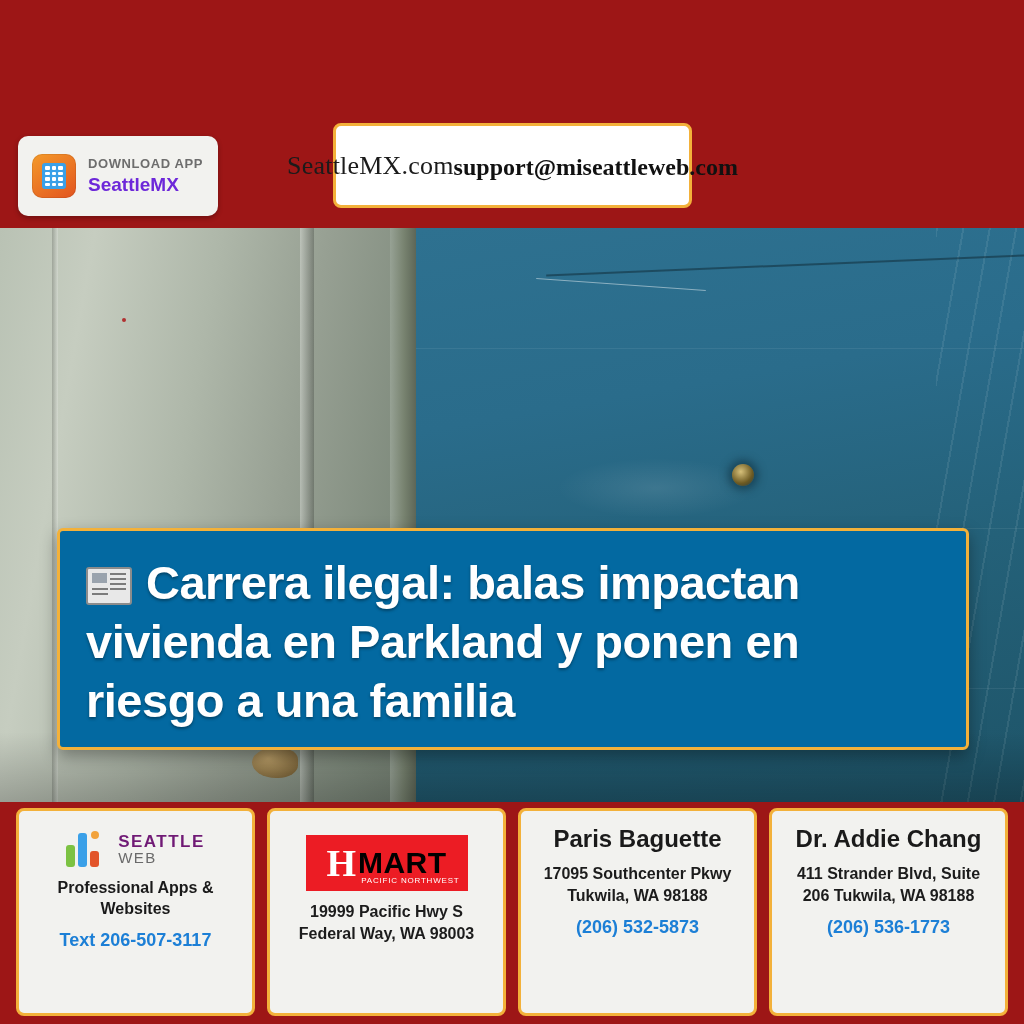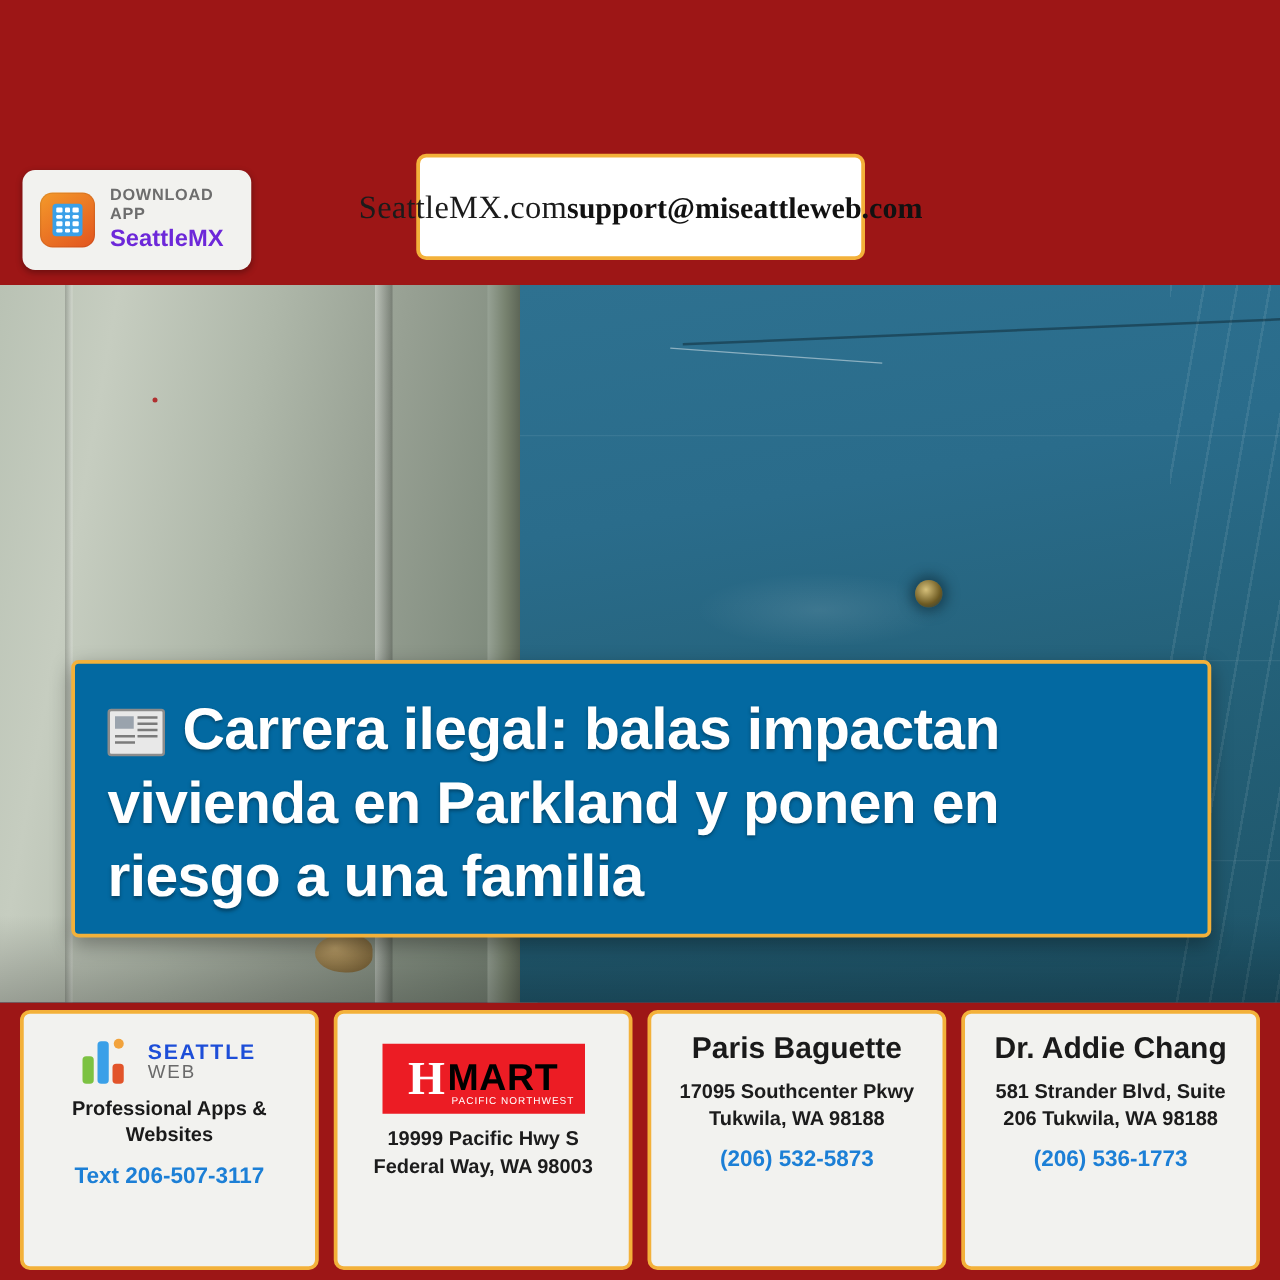--- a/index.html
+++ b/index.html
@@ -16,21 +16,21 @@
   }
 
   
   .topbar {
     position: absolute; left: 0; top: 0; width: 1024px; height: 228px;
     background: #9d1616;
   }
 
   .download-app {
     position: absolute; left: 18px; top: 136px;
-    width: 183px; height: 80px;
+    width: 200px; height: 80px;
     background: #f2f2ef;
     border-radius: 10px;
     display: flex; align-items: center;
     padding: 0 14px;
     box-shadow: 0 2px 5px rgba(0,0,0,.3);
   }
   .app-icon {
     width: 44px; height: 44px; border-radius: 10px;
     background: linear-gradient(145deg,#f49a2a,#e2541f);
     display: flex; align-items: center; justify-content: center;
@@ -239,21 +239,21 @@
     position:absolute; bottom:0; width:9px; border-radius:3px;
   }
   .sw-mark .b1 { left:0;  height:22px; background:#7cc242; }
   .sw-mark .b2 { left:12px; height:34px; background:#3aa0e8; }
   .sw-mark .b3 { left:24px; height:16px; background:#e2542a; }
   .sw-mark .dot {
     position:absolute; left:25px; top:0; width:8px; height:8px;
     background:#f2a33c; border-radius:50%;
   }
   .sw-txt { text-align:left; line-height:1.0; }
-  .sw-txt .a { font-size:17px; font-weight:bold; letter-spacing:1.5px; color:#1d4ed8; }
+  .sw-txt .a { font-size:17px; font-weight:bold; letter-spacing:1.5px; color:#701a75; }
   .sw-txt .b { font-size:15px; letter-spacing:1.5px; color:#6a6a6a; }
 
   
   .hmart {
     margin-top: 10px;
     width: 162px; height: 56px;
     background: #ec1c24;
     display:flex; align-items:center; justify-content:center;
     position: relative;
   }
@@ -364,19 +364,19 @@
     </div>
 
     <div class="card">
       <div class="title">Paris Baguette</div>
       <div class="addr">17095 Southcenter Pkwy Tukwila, WA 98188</div>
       <div class="phone">(206) 532-5873</div>
     </div>
 
     <div class="card">
       <div class="title">Dr. Addie Chang</div>
-      <div class="addr">581 Strander Blvd, Suite 206 Tukwila, WA 98188</div>
+      <div class="addr">411 Strander Blvd, Suite 206 Tukwila, WA 98188</div>
       <div class="phone">(206) 536-1773</div>
     </div>
 
   </div>
 
 </div>
 
 </body></html>

